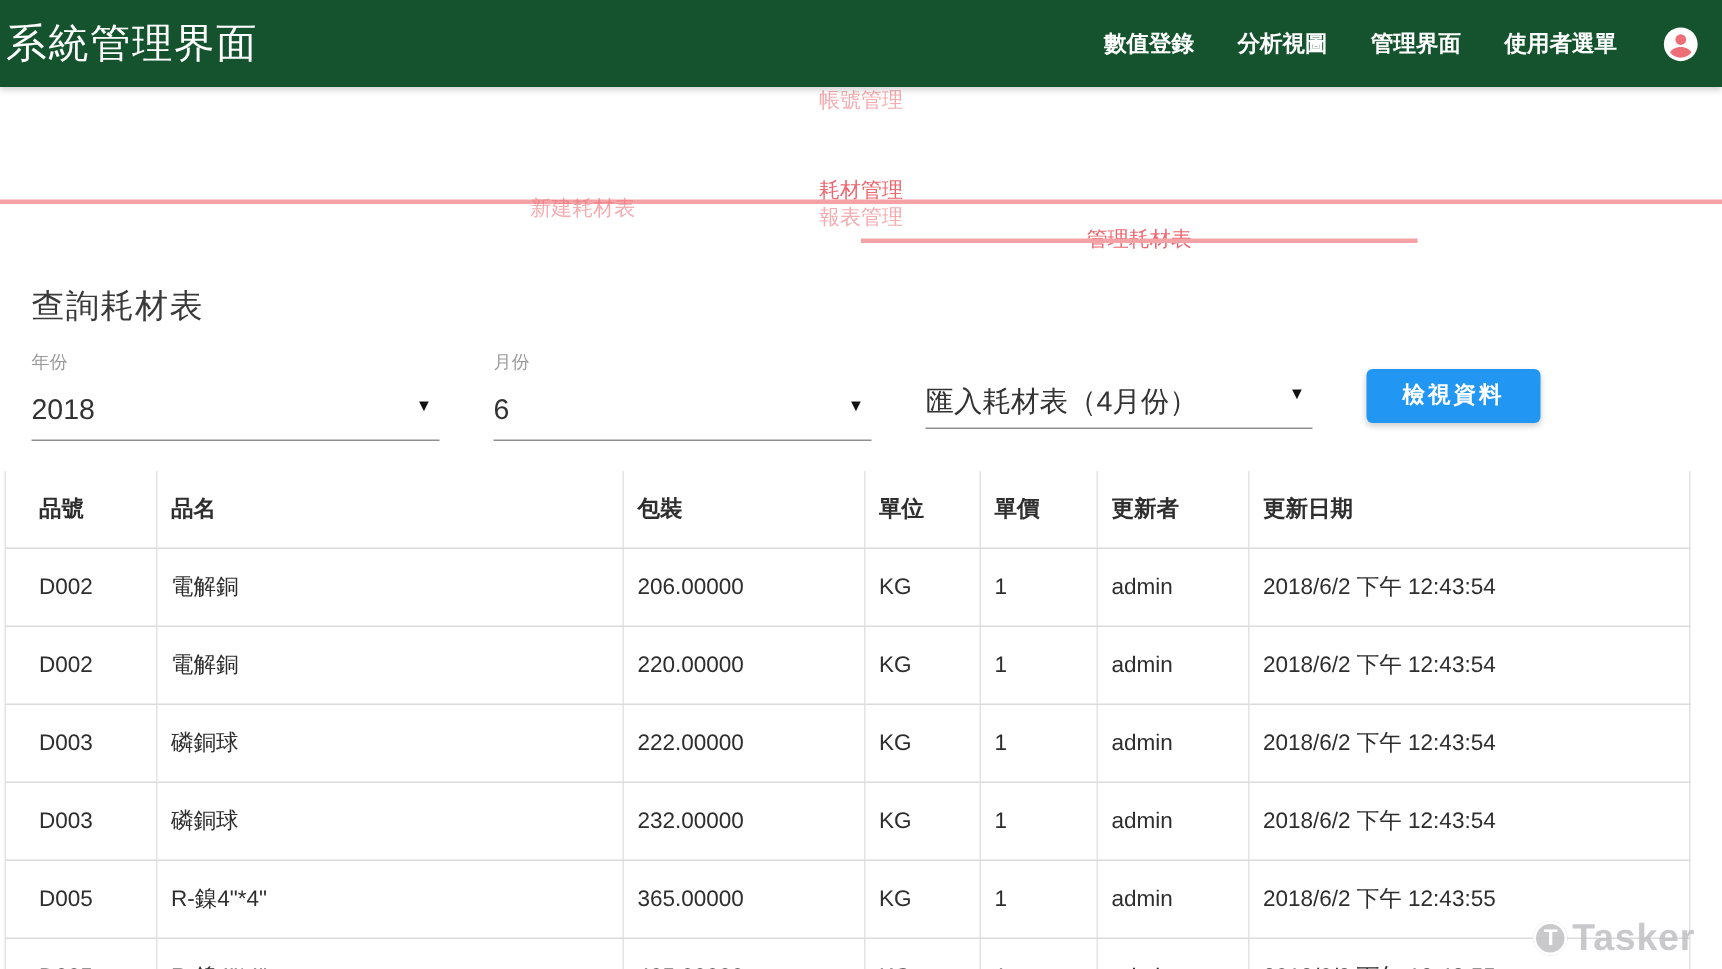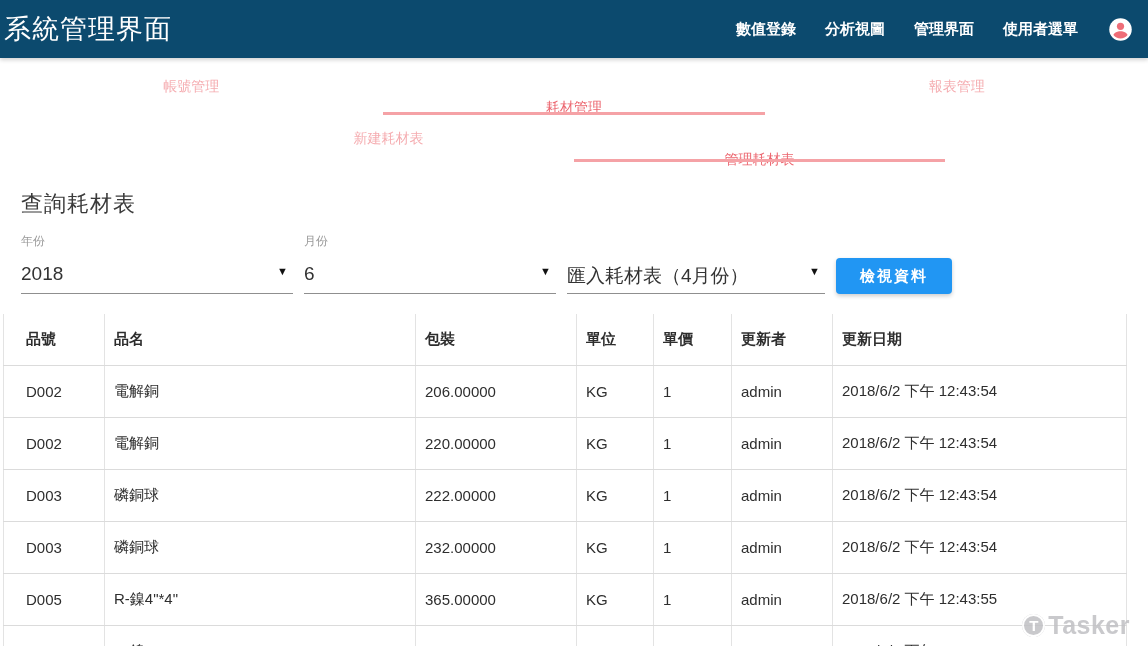--- a/index.html
+++ b/index.html
@@ -1,45 +1,45 @@
 <!DOCTYPE html>
 <html lang="zh-Hant"><head>
 <meta charset="utf-8">
 <style>
   * { margin:0; padding:0; box-sizing:border-box; }
   html,body { width:1148px; height:646px; overflow:hidden; background:#fff;
     font-family:"Liberation Sans","DejaVu Sans",sans-serif; }
   body { position:relative; }
 
   
-  .app-header { height:58px; background:#0c4a6e; color:#fff; display:flex;
+  .app-header { height:58px; background:#14532d; color:#fff; display:flex;
     align-items:center; justify-content:space-between; padding:0 14px 0 4px;
     box-shadow:0 2px 4px rgba(0,0,0,0.18); position:relative; z-index:5; }
   .app-title { font-size:27px; font-weight:400; letter-spacing:1px; white-space:nowrap; }
   .top-nav { display:flex; align-items:center; gap:29px; }
   .top-nav a { color:#fff; text-decoration:none; font-size:15px; font-weight:700;
     white-space:nowrap; cursor:pointer; }
   .account-icon { display:flex; align-items:center; cursor:pointer; }
 
   
-  .tabs-main { display:flex; height:57px; }
+  .tabs-main { display:flex; height:57px;flex-direction:column; }
   .tabs-main .tab { flex:1; display:flex; align-items:center; justify-content:center;
     font-size:14px; color:rgba(236,103,112,0.55); cursor:pointer; position:relative; }
   .tabs-sub-wrap { display:flex; justify-content:center; }
   .tabs-sub { display:flex; width:742px; height:47px; }
   .tabs-sub .tab { flex:1; display:flex; align-items:center; justify-content:center;
     font-size:14px; color:rgba(236,103,112,0.55); cursor:pointer; position:relative; }
   .tab.active { color:#ec6770;margin-top:42px; }
   .tab.active::after { content:""; position:absolute; left:0; right:0; bottom:0;
     height:3px; background:#f5a2a6; }
 
   
   .page-title { font-size:22px; font-weight:400; color:#3a3a3a;
     margin:27px 0 0 21px; letter-spacing:1px; }
-  .form-row { display:flex; align-items:flex-end; margin:14px 0 0 21px; gap:11px; }
+  .form-row { display:flex; align-items:center; margin:14px 0 0 21px; gap:36px; }
   .field { position:relative; }
   .field-year  { width:272px; }
   .field-month { width:252px; }
   .field-name  { width:258px; }
   .field label { display:block; font-size:12px; color:#9a9a9a; }
   .field .control { margin-top:13px; height:31px; border-bottom:1px solid #8f8f8f;
     display:flex; align-items:flex-start; justify-content:space-between;
     cursor:pointer; }
   .field .value { font-size:19px; color:#333; }
   .field .caret { font-size:11px; color:#111; margin-right:5px; padding-top:2px; }

